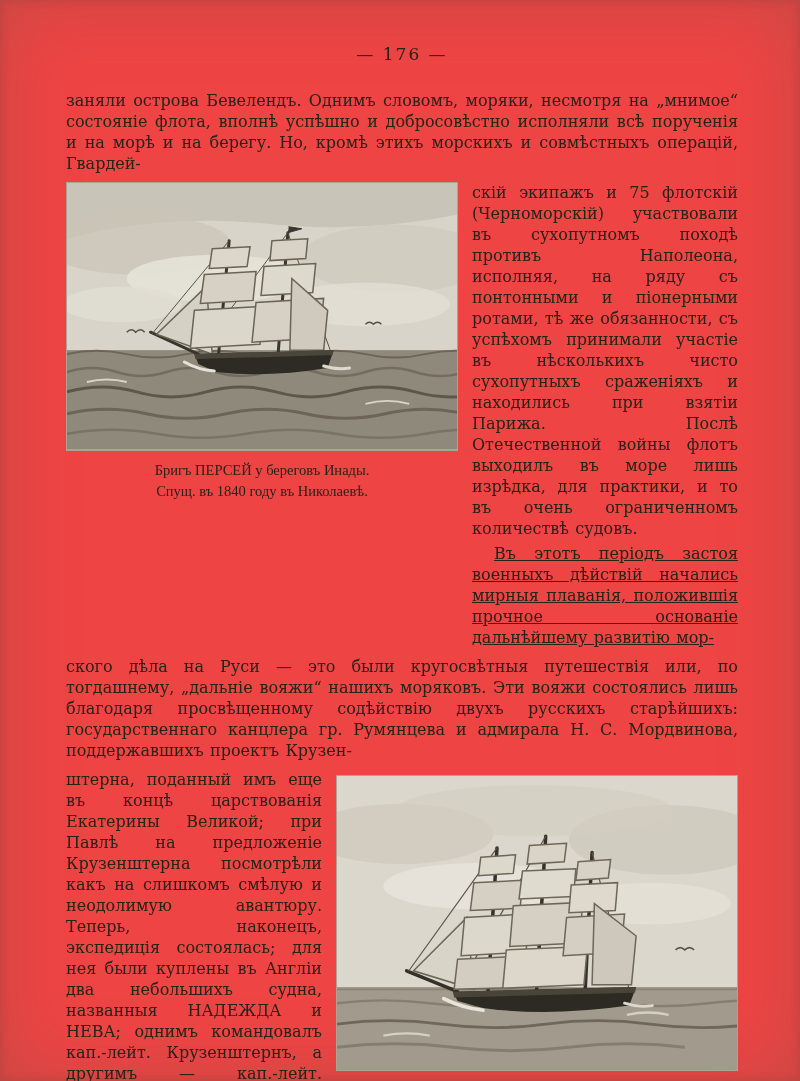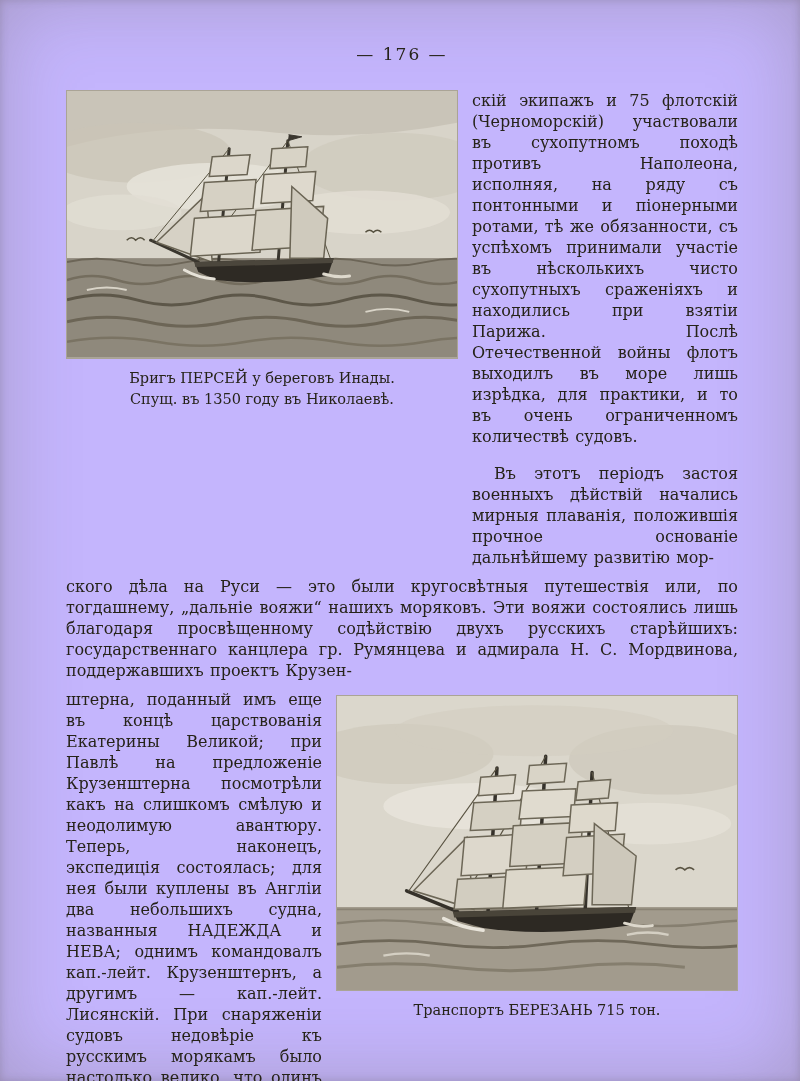--- a/index.html
+++ b/index.html
@@ -4,41 +4,41 @@
 <style>
   * { box-sizing: border-box; }
   html,body { margin:0; padding:0; }
   body {
     background:#a9a7a3;
     font-family:"DejaVu Serif","Liberation Serif",serif;
   }
   .scan {
     width:800px; height:1081px;
     margin:0 auto;
-    background:#c4b5fd;
+    background:#ef4444;
     color:#262319;
     padding:44px 62px 0 66px;
     position:relative;
     overflow:hidden;
     box-shadow: inset 0 0 80px rgba(92,86,70,.28), inset 0 0 8px rgba(60,55,45,.22);
   }
   .page-number {
     text-align:center;
     font-size:17px;
     letter-spacing:2px;
     margin:0 0 26px 0;
   }
   .para {
     margin:0;
     font-size:16px;
     line-height:21px;
     text-align:justify;
     word-spacing:0.08em;
   }
-  .indent { text-indent:22px; margin-top:16px; }
+  .indent { text-indent:22px; margin-top:4px;text-decoration:underline; }
   .media-row {
     display:flex;
     gap:14px;
     align-items:flex-start;
     margin:8px 0 8px 0;
   }
   .col { flex:1 1 auto; min-width:0; }
   figure { margin:0; flex:0 0 auto; }
   .fig-persey  { width:392px; }
   .fig-berezan { width:402px; padding-top:6px; }
@@ -46,35 +46,36 @@
     border:1px solid #aaa496;
     background:#d8d4c9;
   }
   .plate svg { display:block; width:100%; height:auto; }
   figcaption {
     margin-top:9px;
     text-align:center;
     font-size:14.5px;
     line-height:1.5;
   }
-  figcaption .cap-line { display:block; }
+  figcaption .cap-line { display:block;font-family:Liberation Serif, serif; }
   figcaption .credit {
     display:block;
     font-size:12.5px;
     letter-spacing:2px;
     margin-top:3px;
   }
 </style>
 </head>
 <body>
 
 <div class="scan">
 
   <div class="page-number">— 176 —</div>
 
+  <p class="para">заняли острова Бевелендъ. Однимъ словомъ, моряки, несмотря на „мнимое“ состояніе флота, вполнѣ успѣшно и добросовѣстно исполняли всѣ порученія и на морѣ и на берегу. Но, кромѣ этихъ морскихъ и совмѣстныхъ операцій, Гвардей-</p>
 
   <div class="media-row">
     <figure class="fig-persey">
       <div class="plate">
         <svg viewBox="0 0 392 268" xmlns="http://www.w3.org/2000/svg">
           <rect x="0" y="0" width="392" height="268" fill="#d8d4c9"></rect>
           <path d="M0,0 h392 v32 q-100,20 -200,8 Q90,32 0,56 Z" fill="#bdb7a9" opacity="0.55"></path>
           <ellipse cx="70" cy="62" rx="95" ry="30" fill="#cac4b6" opacity="0.7"></ellipse>
           <ellipse cx="330" cy="76" rx="95" ry="34" fill="#ccc6b8" opacity="0.55"></ellipse>
           <ellipse cx="150" cy="96" rx="90" ry="24" fill="#e6e2d8" opacity="0.9"></ellipse>
@@ -108,21 +109,21 @@
             <path d="M118,180 q14,8 30,9" stroke="#e6e2d8" stroke-width="3" fill="none"></path>
             <path d="M258,184 q14,4 26,2" stroke="#ded9cd" stroke-width="3" fill="none"></path>
             <polyline points="222,50 236,46 223,44" fill="#3a362e" stroke="#3a362e" stroke-width="1"></polyline>
           </g>
           <path d="M60,150 q5,-5 9,0 q5,-5 9,0" stroke="#55503f" fill="none" stroke-width="1.5"></path>
           <path d="M300,142 q4,-4 8,0 q4,-4 8,0" stroke="#55503f" fill="none" stroke-width="1.5"></path>
         </svg>
       </div>
       <figcaption>
         <span class="cap-line">Бригъ ПЕРСЕЙ у береговъ Инады.</span>
-        <span class="cap-line">Спущ. въ 1350 году въ Николаевѣ.</span>
+        <span class="cap-line">Спущ. въ 1840 году въ Николаевѣ.</span>
       </figcaption>
     </figure>
     <div class="col">
       <p class="para">скій экипажъ и 75 флотскій (Черноморскій) участвовали въ сухопутномъ походѣ противъ Наполеона, исполняя, на ряду съ понтонными и піонерными ротами, тѣ же обязанности, съ успѣхомъ принимали участіе въ нѣсколькихъ чисто сухопутныхъ сраженіяхъ и находились при взятіи Парижа. Послѣ Отечественной войны флотъ выходилъ въ море лишь изрѣдка, для практики, и то въ очень ограниченномъ количествѣ судовъ.</p>
       <p class="para indent">Въ этотъ періодъ застоя военныхъ дѣйствій начались мирныя плаванія, положившія прочное основаніе дальнѣйшему развитію мор-</p>
     </div>
   </div>
 
   <p class="para">ского дѣла на Руси — это были кругосвѣтныя путешествія или, по тогдашнему, „дальніе вояжи“ нашихъ моряковъ. Эти вояжи состоялись лишь благодаря просвѣщенному содѣйствію двухъ русскихъ старѣйшихъ: государственнаго канцлера гр. Румянцева и адмирала Н. С. Мордвинова, поддержавшихъ проектъ Крузен-</p>
 

